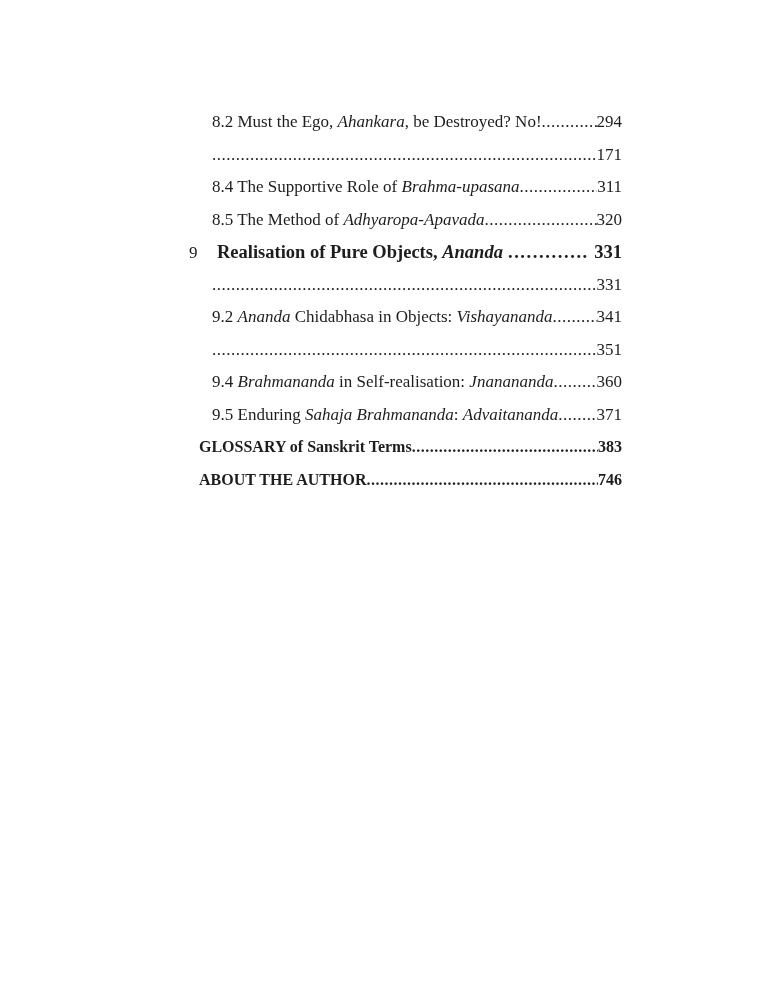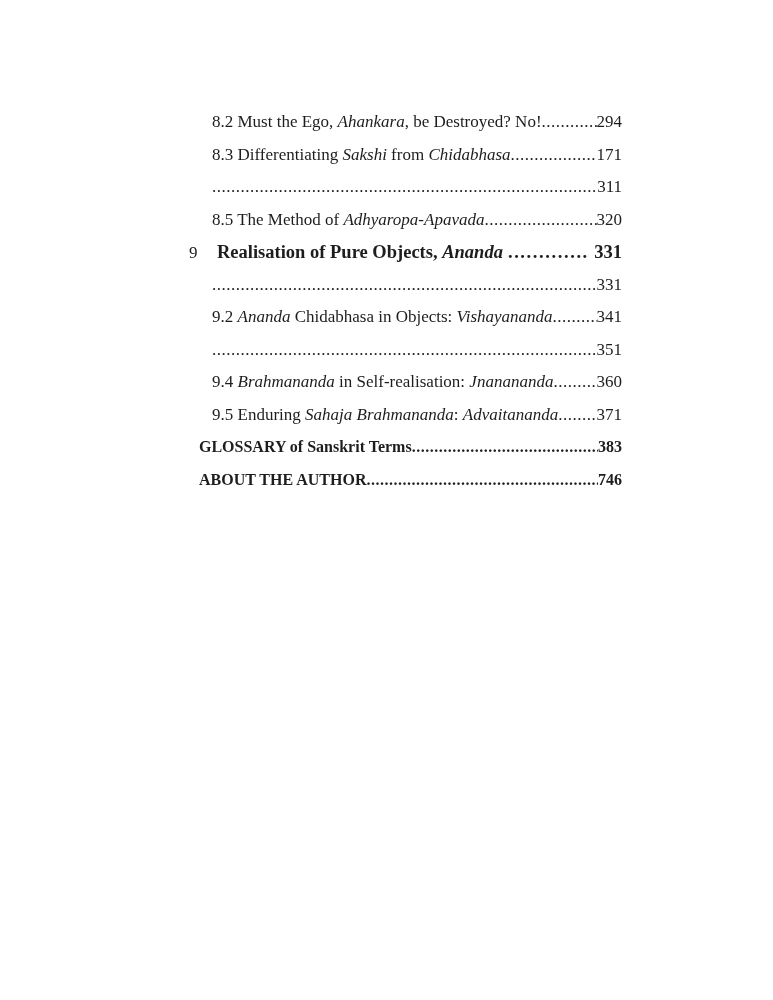--- a/index.html
+++ b/index.html
@@ -70,25 +70,25 @@
 <body>
 
 <div class="book-page">
   <main class="toc" id="toc-list">
       <div class="toc-row sub">
         <span class="entry-label"><span>8.2 Must the Ego, </span><span class="ital">Ahankara</span><span>, be Destroyed? No!</span></span>
         <span class="dot-leader">................................................................................................................................................................</span>
         <span class="page-num">294</span>
       </div>
       <div class="toc-row sub">
-        <span class="entry-label"><span>8.3 Differentiating </span><span class="ital">Sakshi</span><span> from </span><span class="ital">Chidabhasa</span></span>
         <span class="dot-leader">................................................................................................................................................................</span>
         <span class="page-num">171</span>
       </div>
       <div class="toc-row sub">
+        <span class="entry-label"><span>8.4 The Supportive Role of </span><span class="ital">Brahma-upasana</span></span>
         <span class="dot-leader">................................................................................................................................................................</span>
         <span class="page-num">311</span>
       </div>
       <div class="toc-row sub">
         <span class="entry-label"><span>8.5 The Method of </span><span class="ital">Adhyaropa-Apavada</span></span>
         <span class="dot-leader">................................................................................................................................................................</span>
         <span class="page-num">320</span>
       </div>
       <div class="toc-row chapter">
         <span class="chapter-num">9</span>

